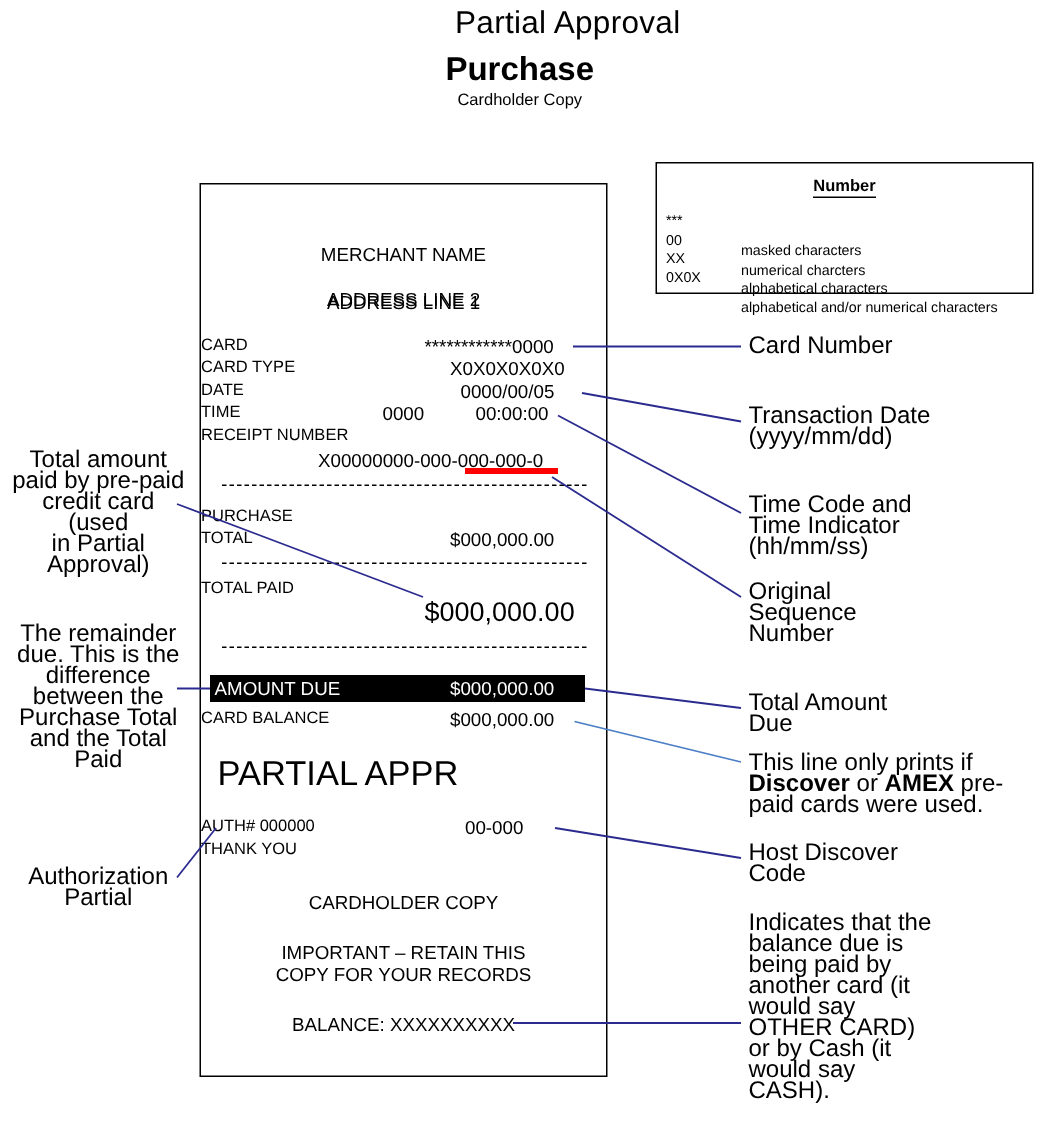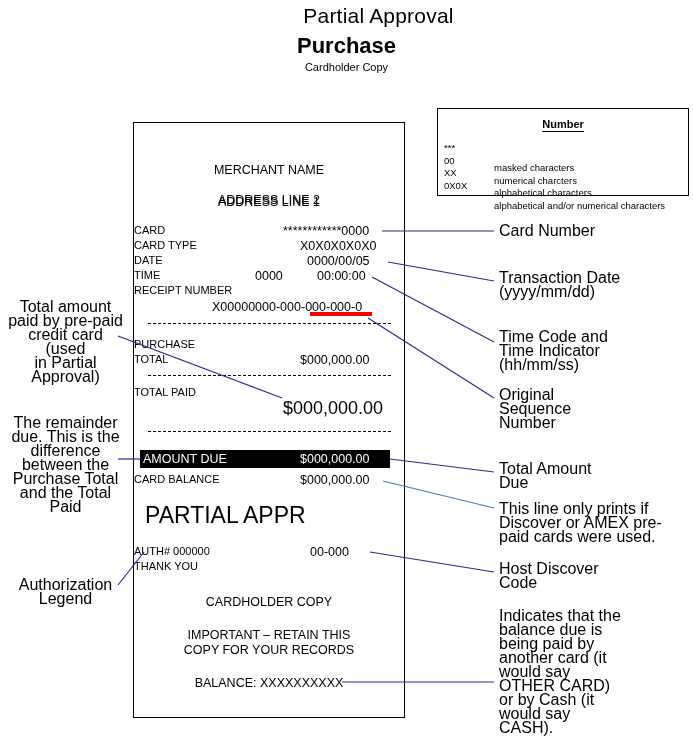--- a/index.html
+++ b/index.html
@@ -97,21 +97,21 @@
     left: 283px; top: 398px;
     font-size: 18px;
   }
 
   
   .callout {
     font-size: 16px;
     line-height: 14px;
   }
   .callout.left { text-align: center; }
-  .callout b { font-weight: normal; }
+  .callout b { font-weight: bold; }
 
   
   #lines {
     top: 0; left: 0;
     width: 693px; height: 753px;
     pointer-events: none;
   }
 </style>
 </head>
 <body>
@@ -224,21 +224,21 @@
 in Partial
 Approval)</div>
 <div class="abs callout left" style="top:416px; left:8px; width:115px; white-space:pre-line">The remainder
 due. This is the
 difference
 between the
 Purchase Total
 and the Total
 Paid</div>
 <div class="abs callout left" style="top:578px; left:8px; width:115px; white-space:pre-line">Authorization
-Legend</div>
+Partial</div>
 
 <svg class="abs" id="lines" viewBox="0 0 693 753">
   <g stroke="#2b2b8f" stroke-width="1.2" fill="none">
 
     <line x1="382" y1="231" x2="494" y2="231"></line>
 
     <line x1="388" y1="262" x2="494" y2="281"></line>
 
     <line x1="372" y1="277" x2="494" y2="342"></line>
 

